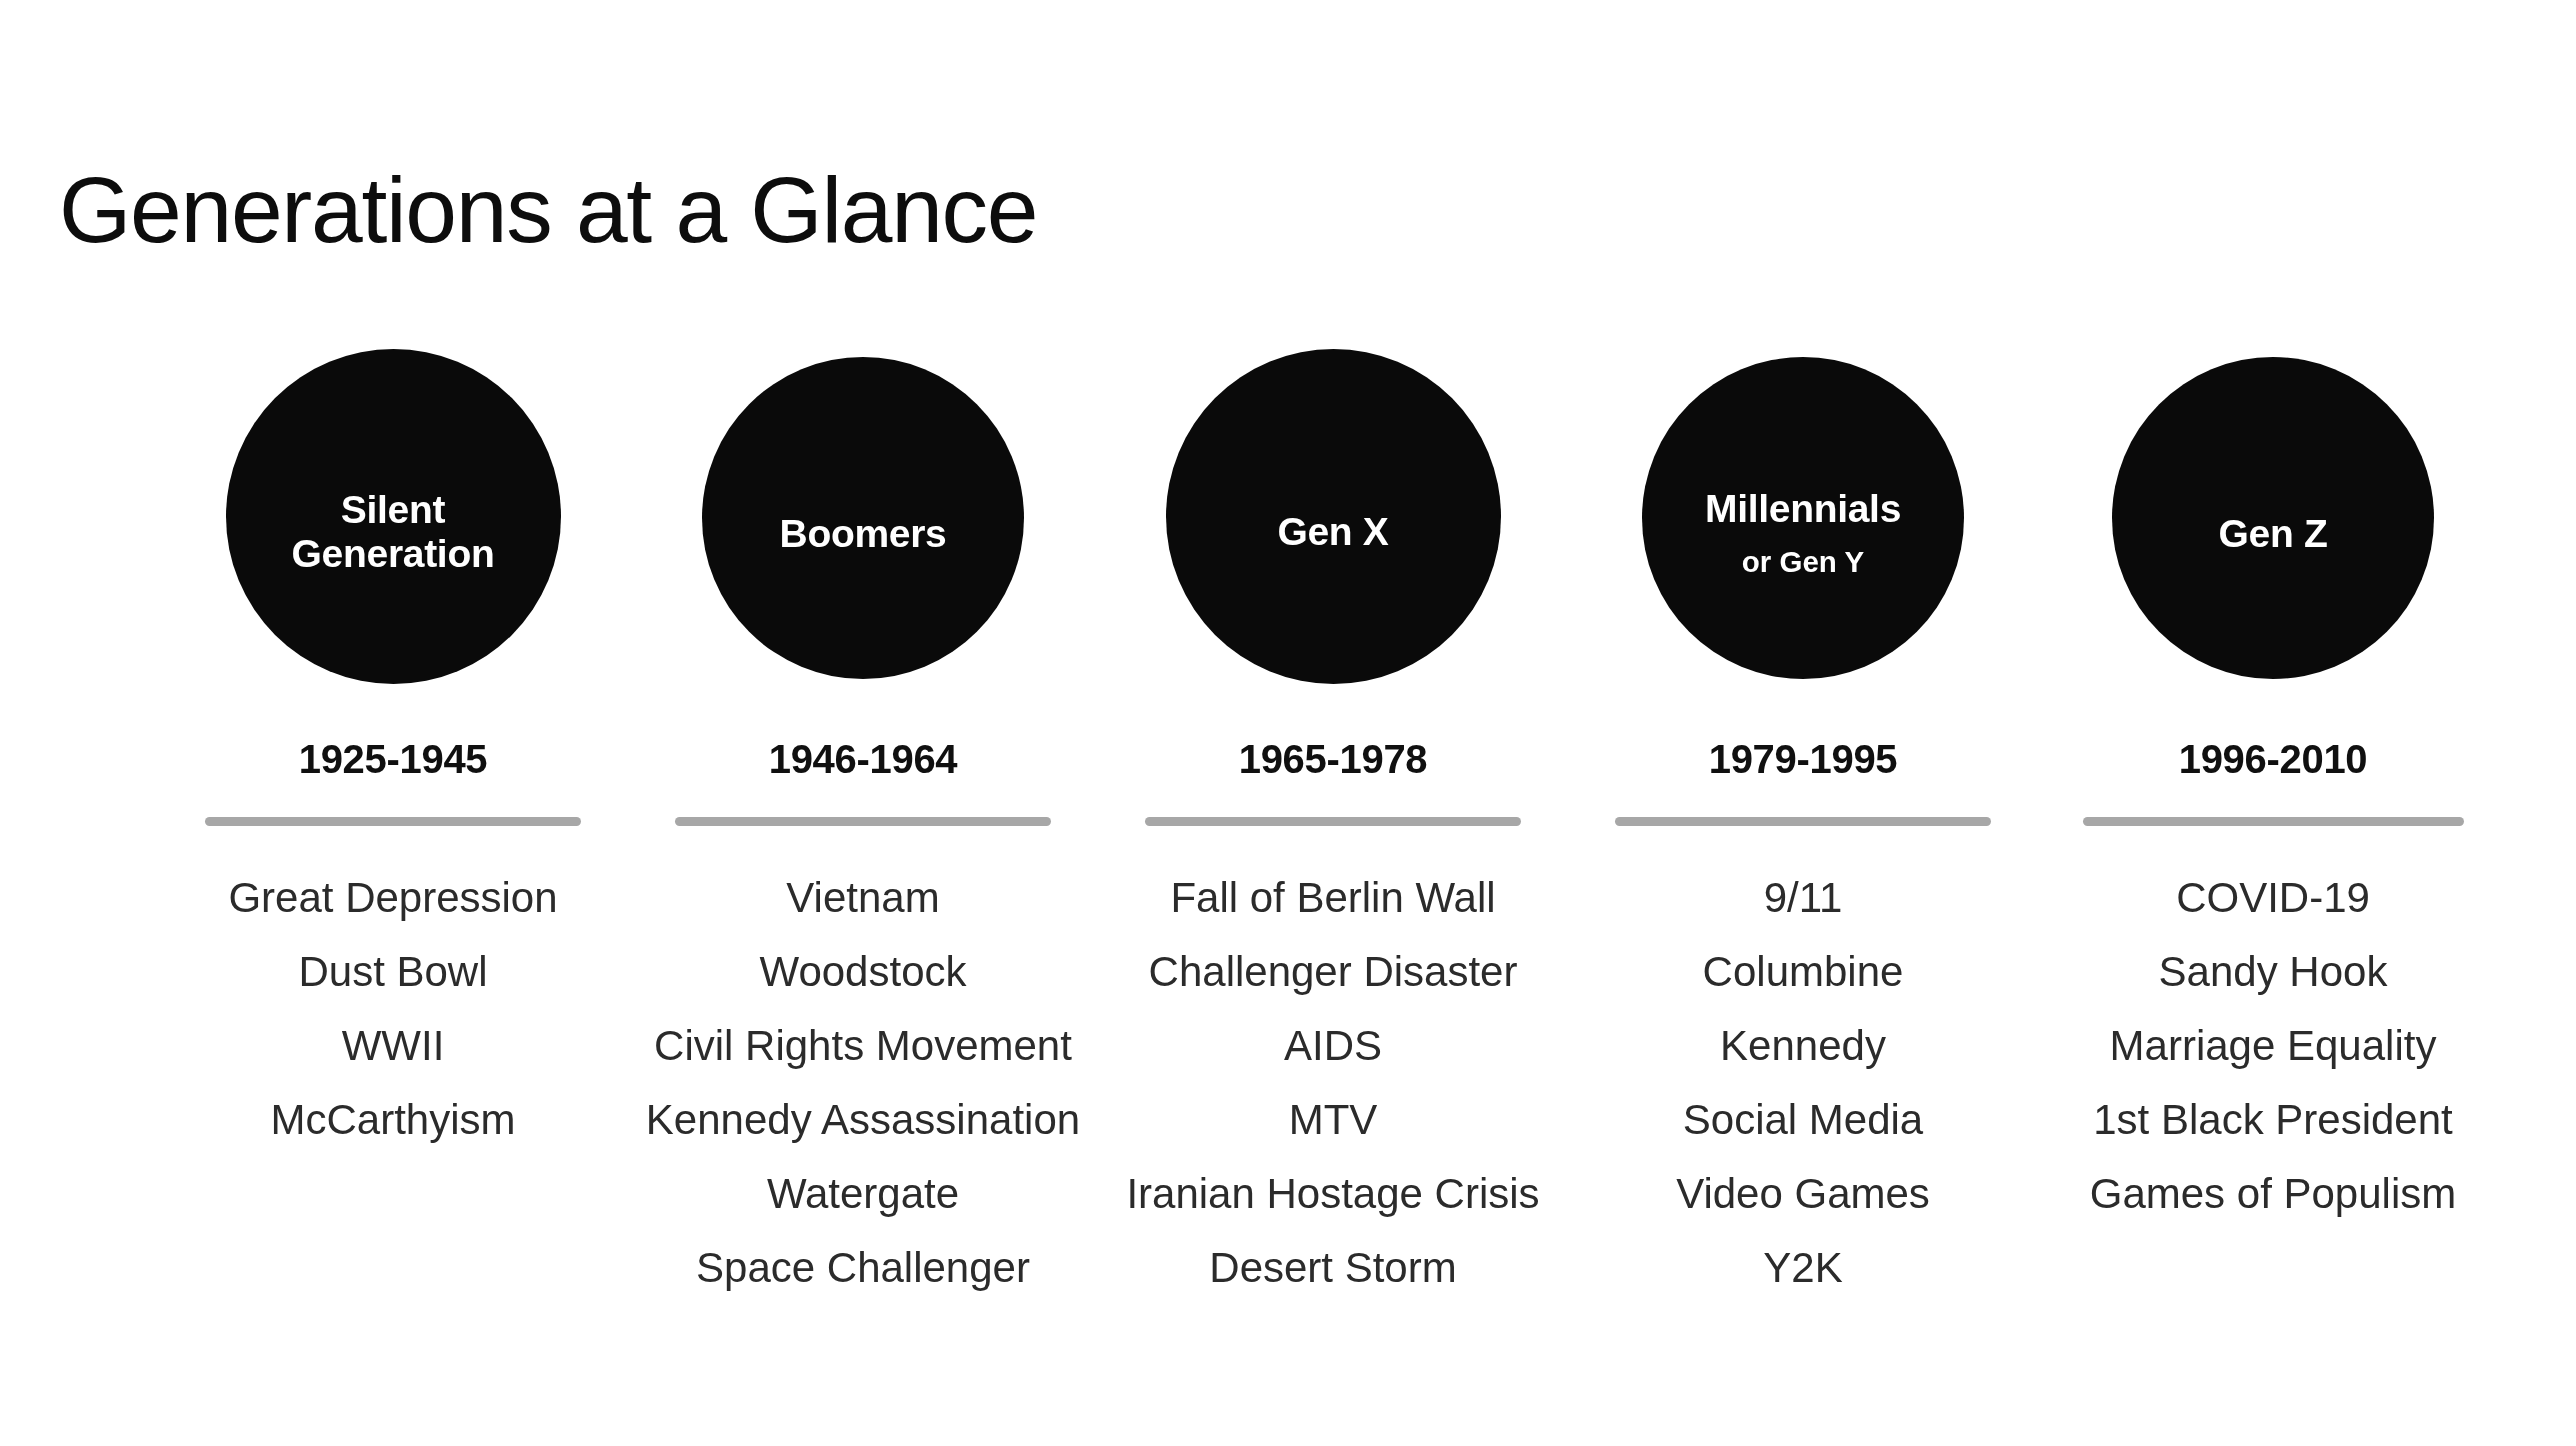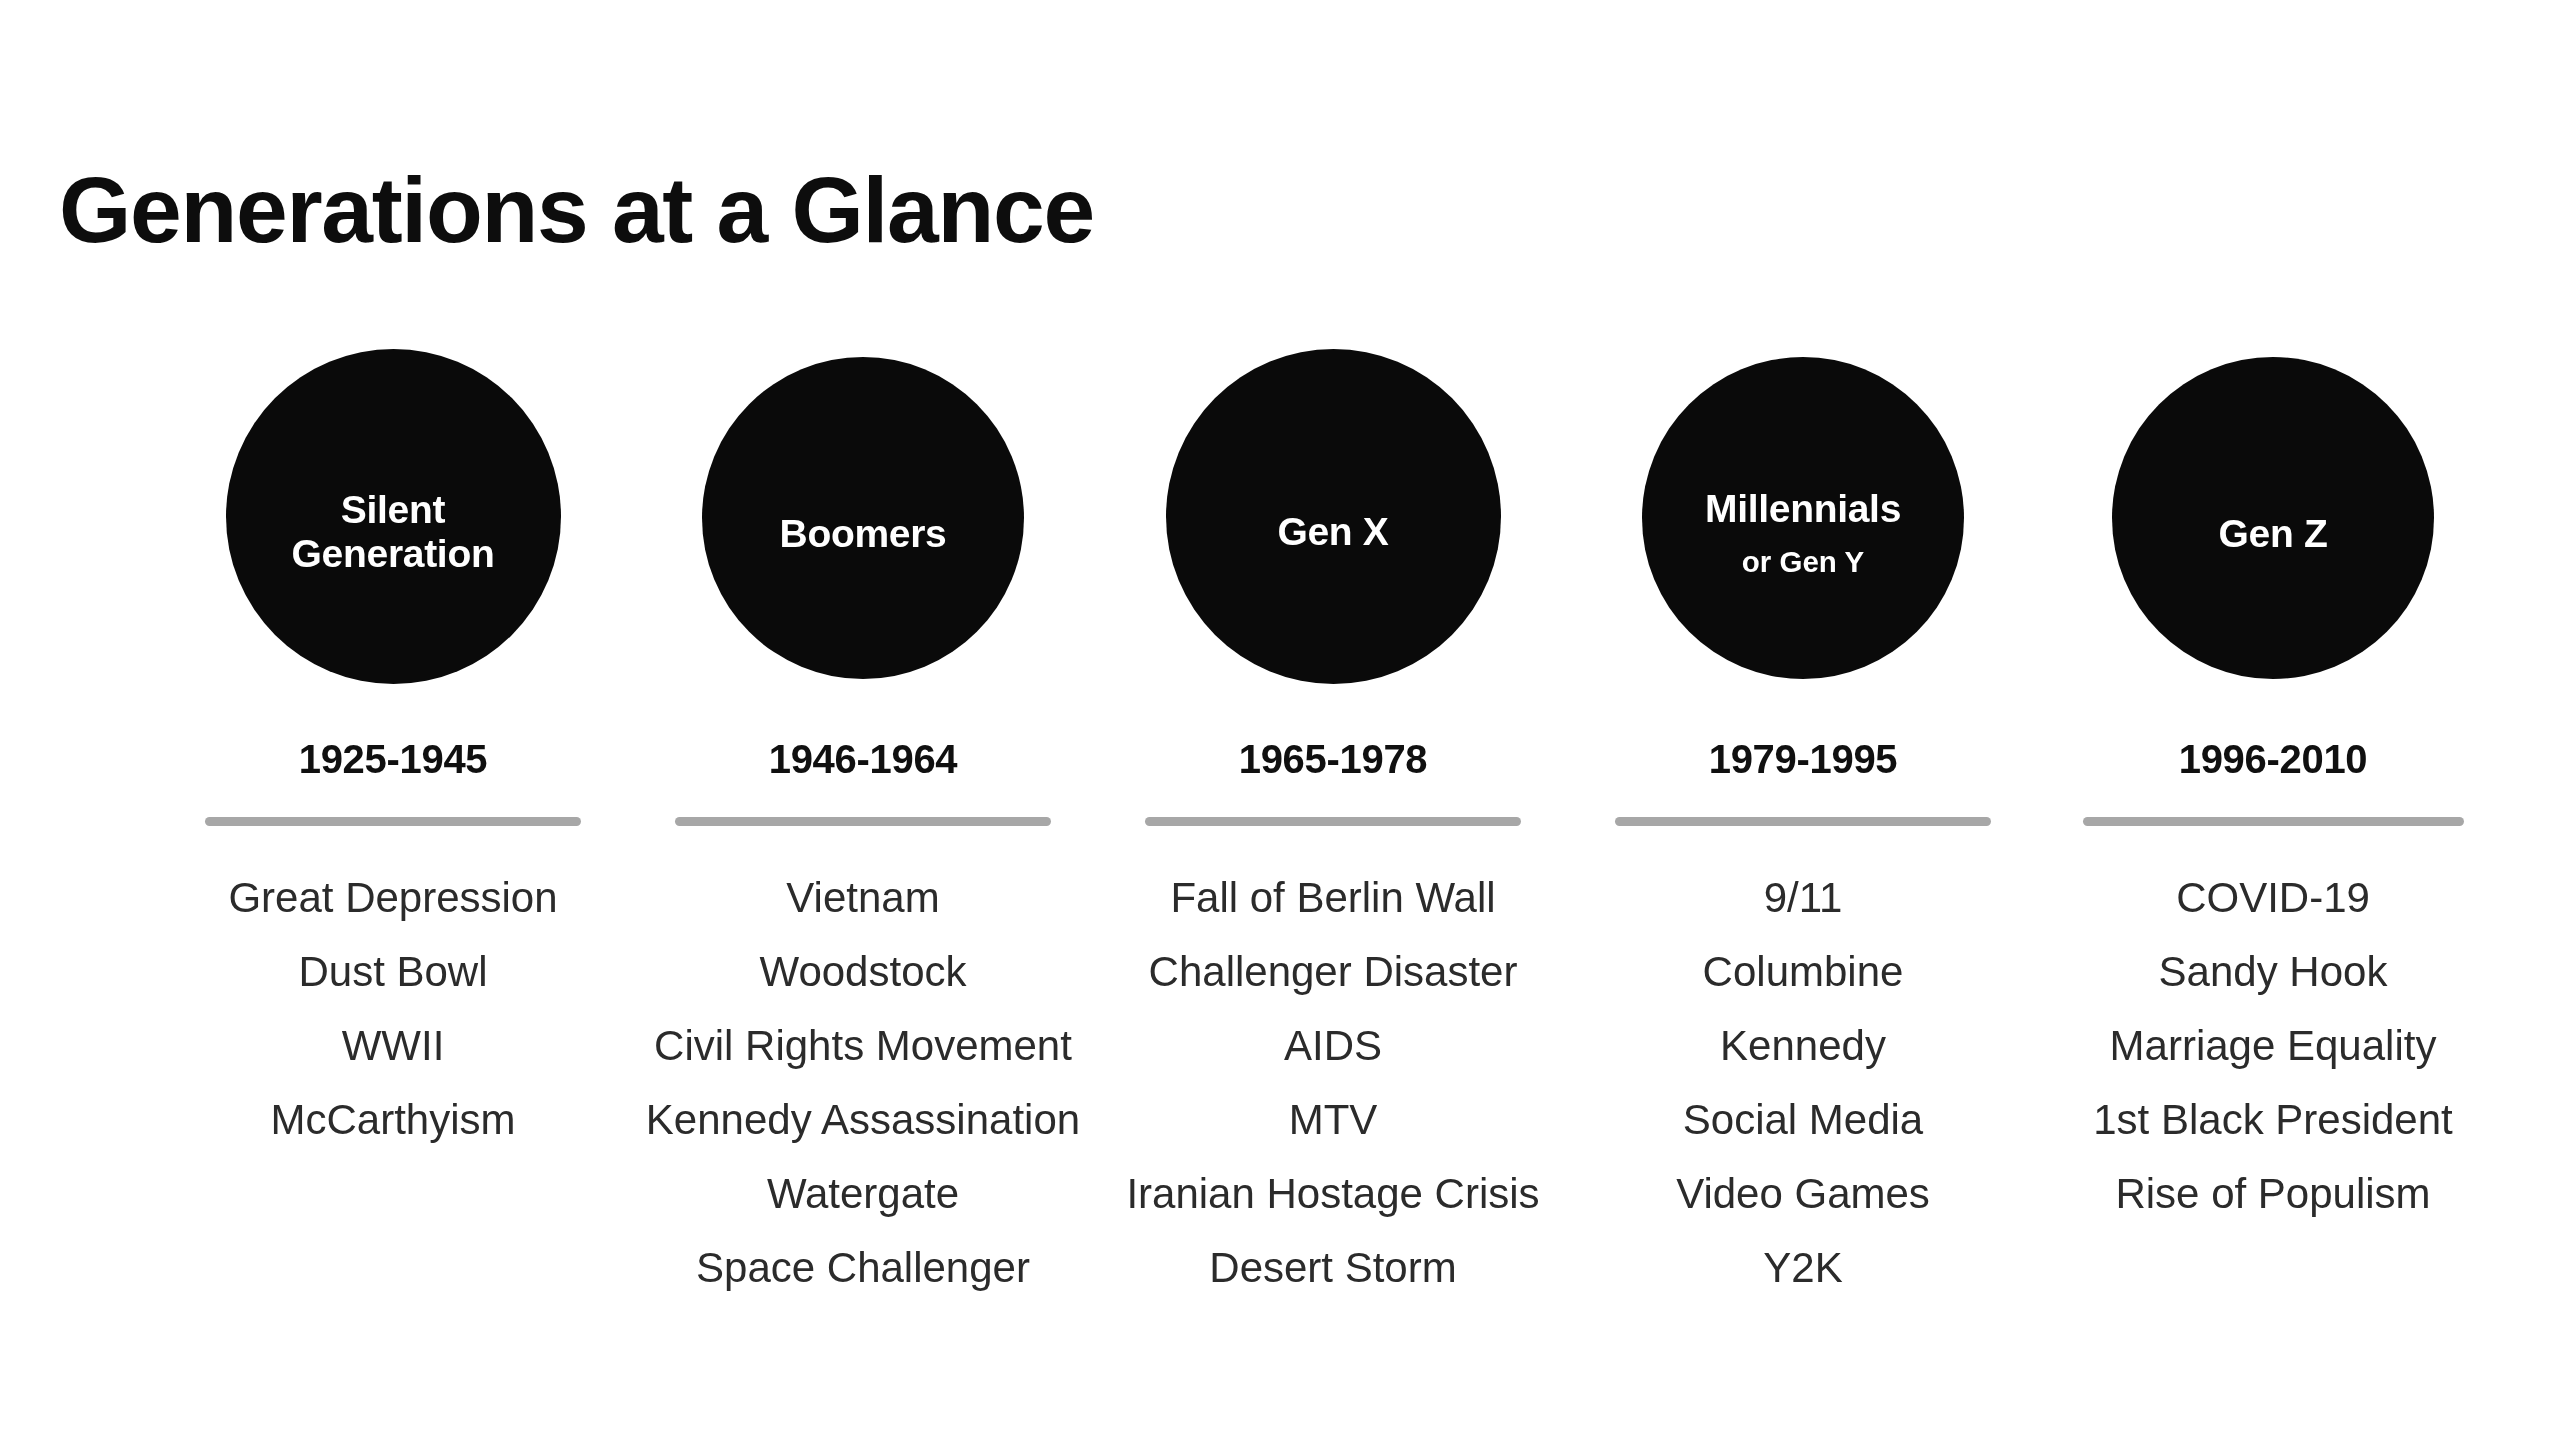--- a/index.html
+++ b/index.html
@@ -15,21 +15,21 @@
     overflow: hidden;
     position: relative;
   }
 
   
   .page-title {
     position: absolute;
     left: 59px;
     top: 102px;
     font-size: 93px;
-    font-weight: bold;
+    font-weight: normal;
     letter-spacing: -1.3px;
     line-height: 1;
     color: #0d0d0d;
     white-space: nowrap;
     text-align: right;
   }
 
   
   .columns {
     position: absolute;
@@ -217,18 +217,18 @@
         <div class="gen-name">Gen Z</div>
       </div>
     </div>
     <div class="gen-years">1996-2010</div>
     <div class="gen-rule"></div>
     <div class="gen-events">
       <div class="event-item">COVID-19</div>
       <div class="event-item">Sandy Hook</div>
       <div class="event-item">Marriage Equality</div>
       <div class="event-item">1st Black President</div>
-      <div class="event-item">Rise of Populism</div>
+      <div class="event-item">Games of Populism</div>
     </div>
   </div>
 
 </div>
 
 
 </body></html>

